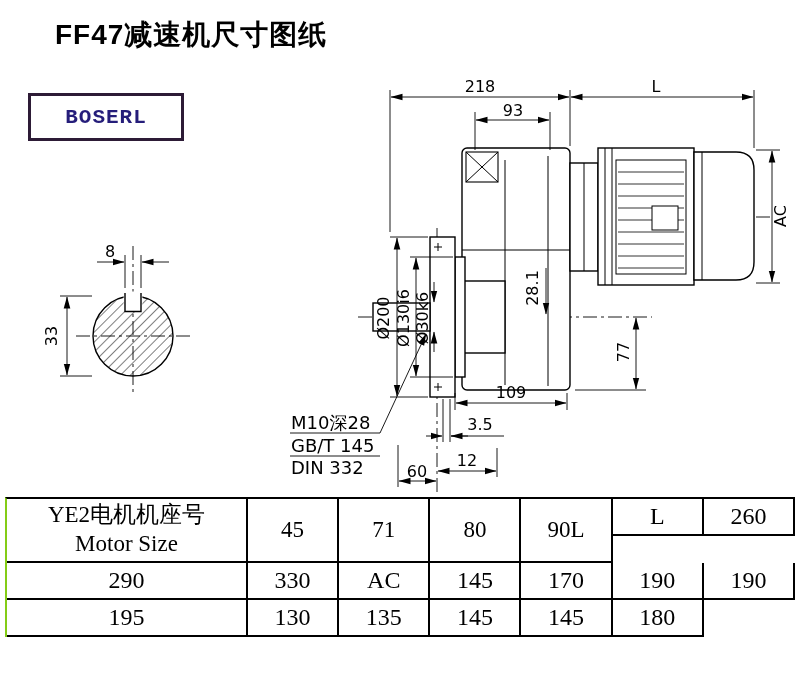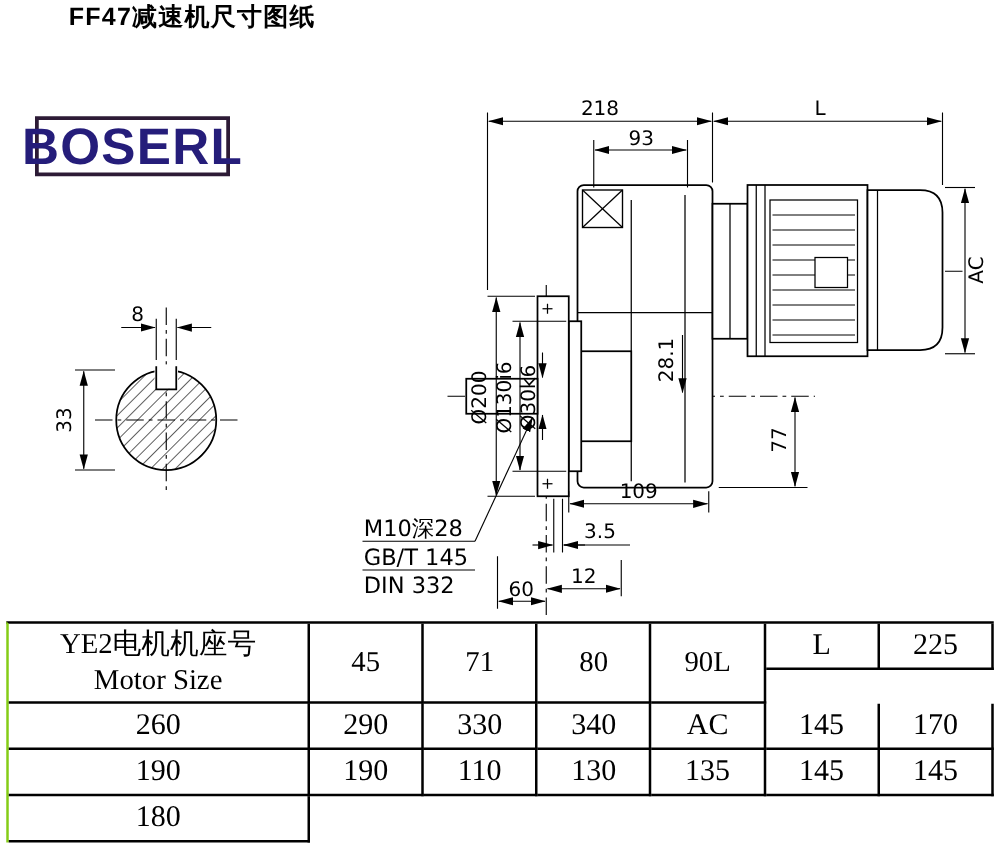--- a/index.html
+++ b/index.html
@@ -2,27 +2,27 @@
 <html><head>
 <meta charset="utf-8">
 <style>
   html,body { margin:0; padding:0; }
   body {
     width:800px; height:676px; position:relative; background:#ffffff;
     font-family:"Liberation Sans", sans-serif; color:#000;
     overflow:hidden;
   }
   .title {
-    position:absolute; left:55px; top:0;
-    font-size:20px; font-weight:bold; letter-spacing:1px;
+    position:absolute; left:55px; top:16px;
+    font-size:28px; font-weight:bold; letter-spacing:1px;
   }
   .logo {
     position:absolute; left:28px; top:93px; width:150px; height:42px;
     border:3px solid #2d1b36; display:flex; align-items:center; justify-content:center;
-    font-family:Liberation Sans, sans-serif; font-weight:bold; font-size:41px;
+    font-family:Liberation Mono, monospace; font-weight:bold; font-size:21px;
     color:#251d7a; letter-spacing:1px; background:#fff;
   }
   svg.draw { position:absolute; left:0; top:0; }
   .cl  { stroke:#000; stroke-width:0.9; stroke-dasharray:14 4 3 4; fill:none; }
   .dim { stroke:#000; stroke-width:0.9; fill:none; }
   .dt  { font-family:"DejaVu Sans", sans-serif; font-size:16px; fill:#000; stroke:none; }
   .dt2 { font-size:18px; }
   .tbl {
     position:absolute; left:5px; top:497px; width:790px;
     display:grid; grid-template-columns:241px repeat(6, 1fr);
@@ -196,31 +196,29 @@
   <div class="cell head">
     <span>YE2电机机座号</span>
     <span>Motor Size</span>
   </div>
   <div class="cell head">45</div>
   <div class="cell head">71</div>
   <div class="cell head">80</div>
   <div class="cell head">90L</div>
 
   <div class="cell">L</div>
-  <div class="cell">225</div>
   <div class="cell">260</div>
   <div class="cell">290</div>
   <div class="cell">330</div>
-  <div class="cell">340</div>
 
   <div class="cell">AC</div>
   <div class="cell">145</div>
   <div class="cell">170</div>
   <div class="cell">190</div>
   <div class="cell">190</div>
-
-  <div class="cell">110</div>
+  <div class="cell">195</div>
+
   <div class="cell">130</div>
   <div class="cell">135</div>
   <div class="cell">145</div>
   <div class="cell">145</div>
   <div class="cell">180</div>
 </div>
 
 </body></html>

